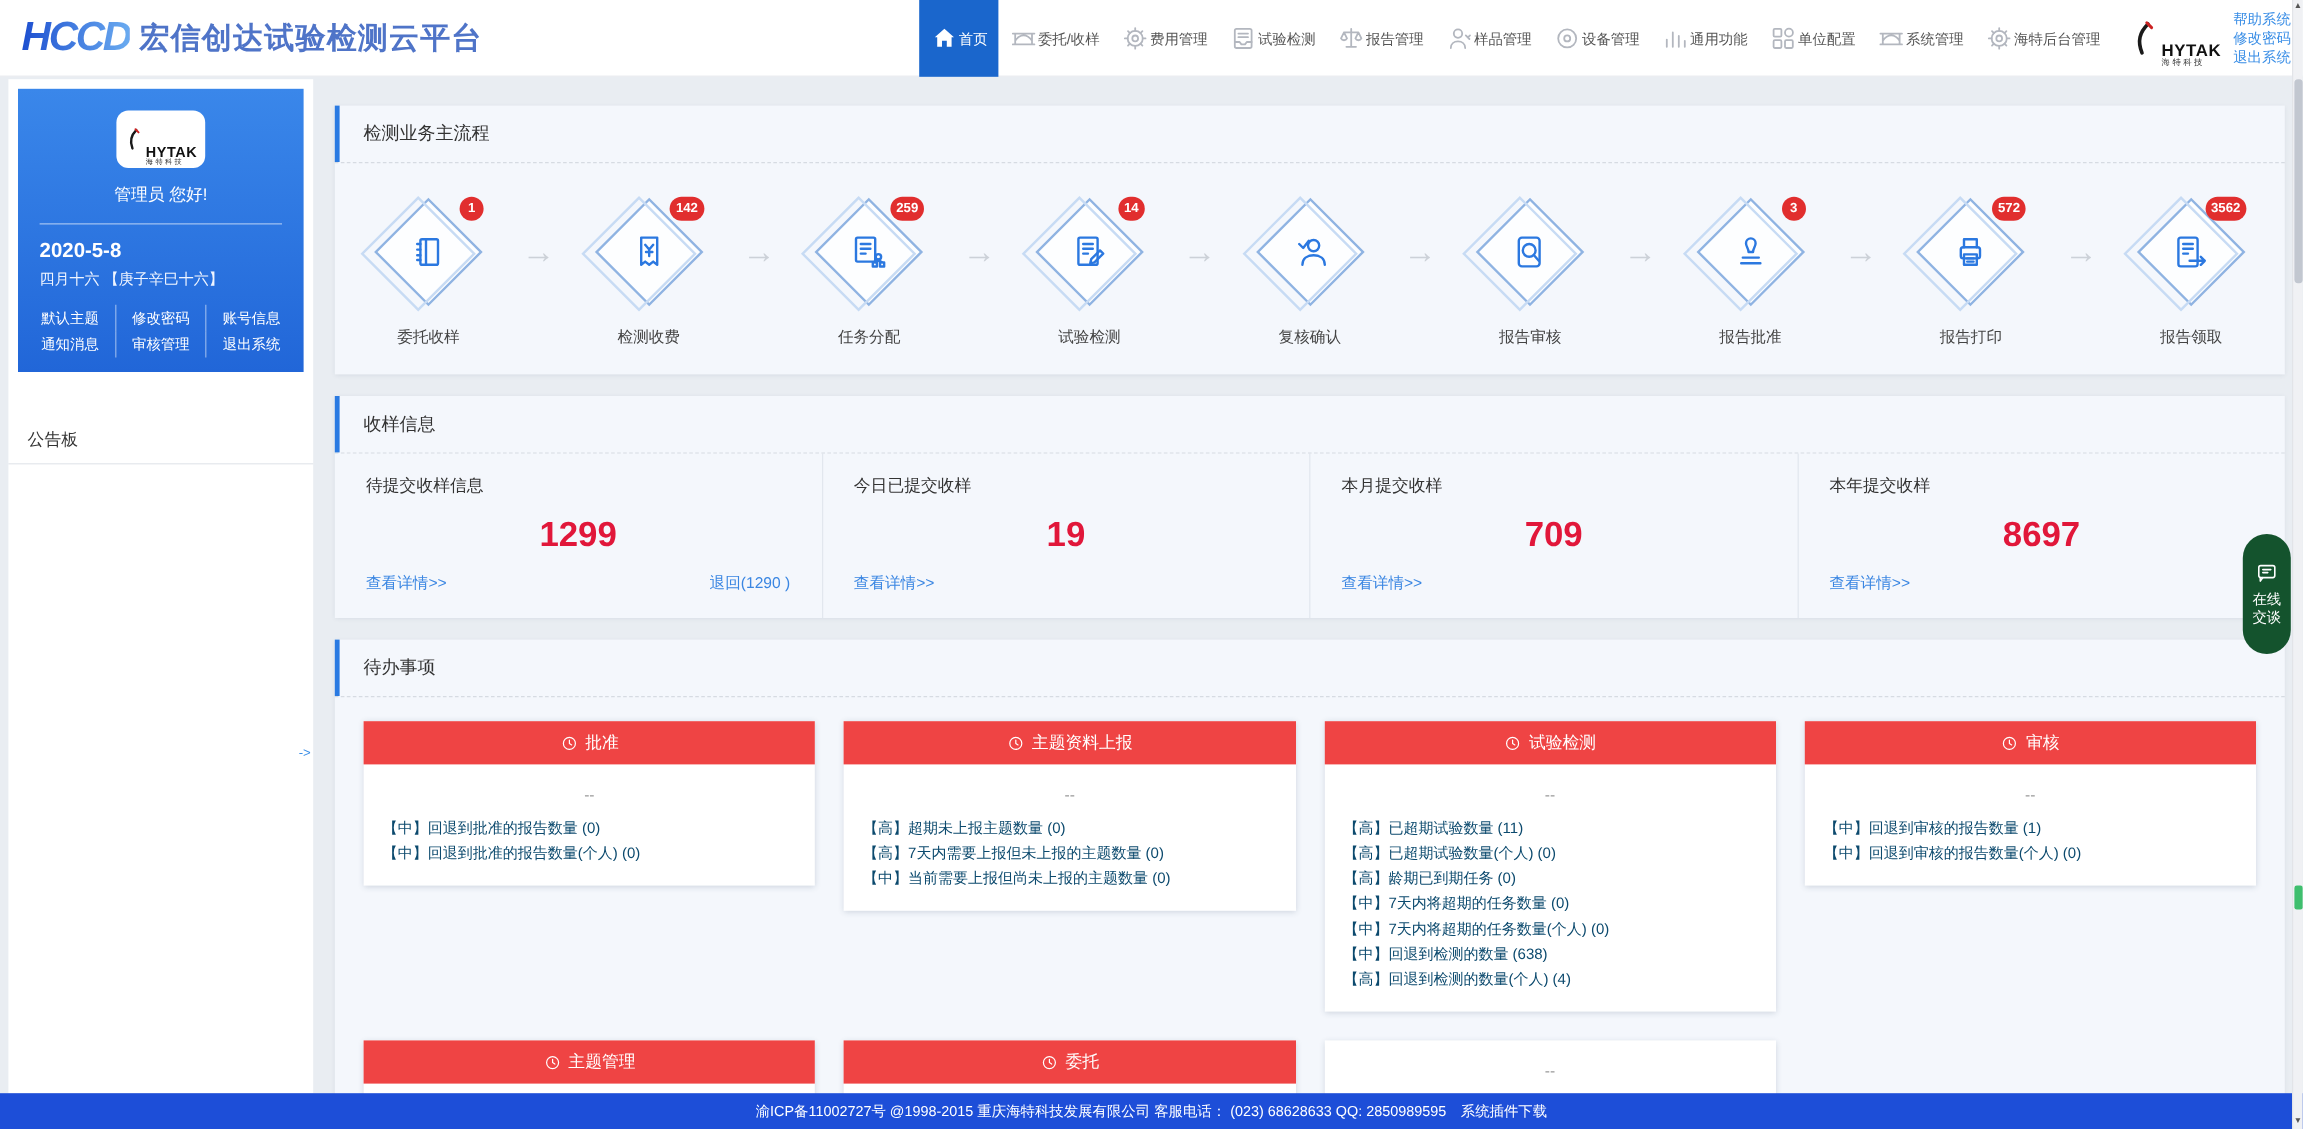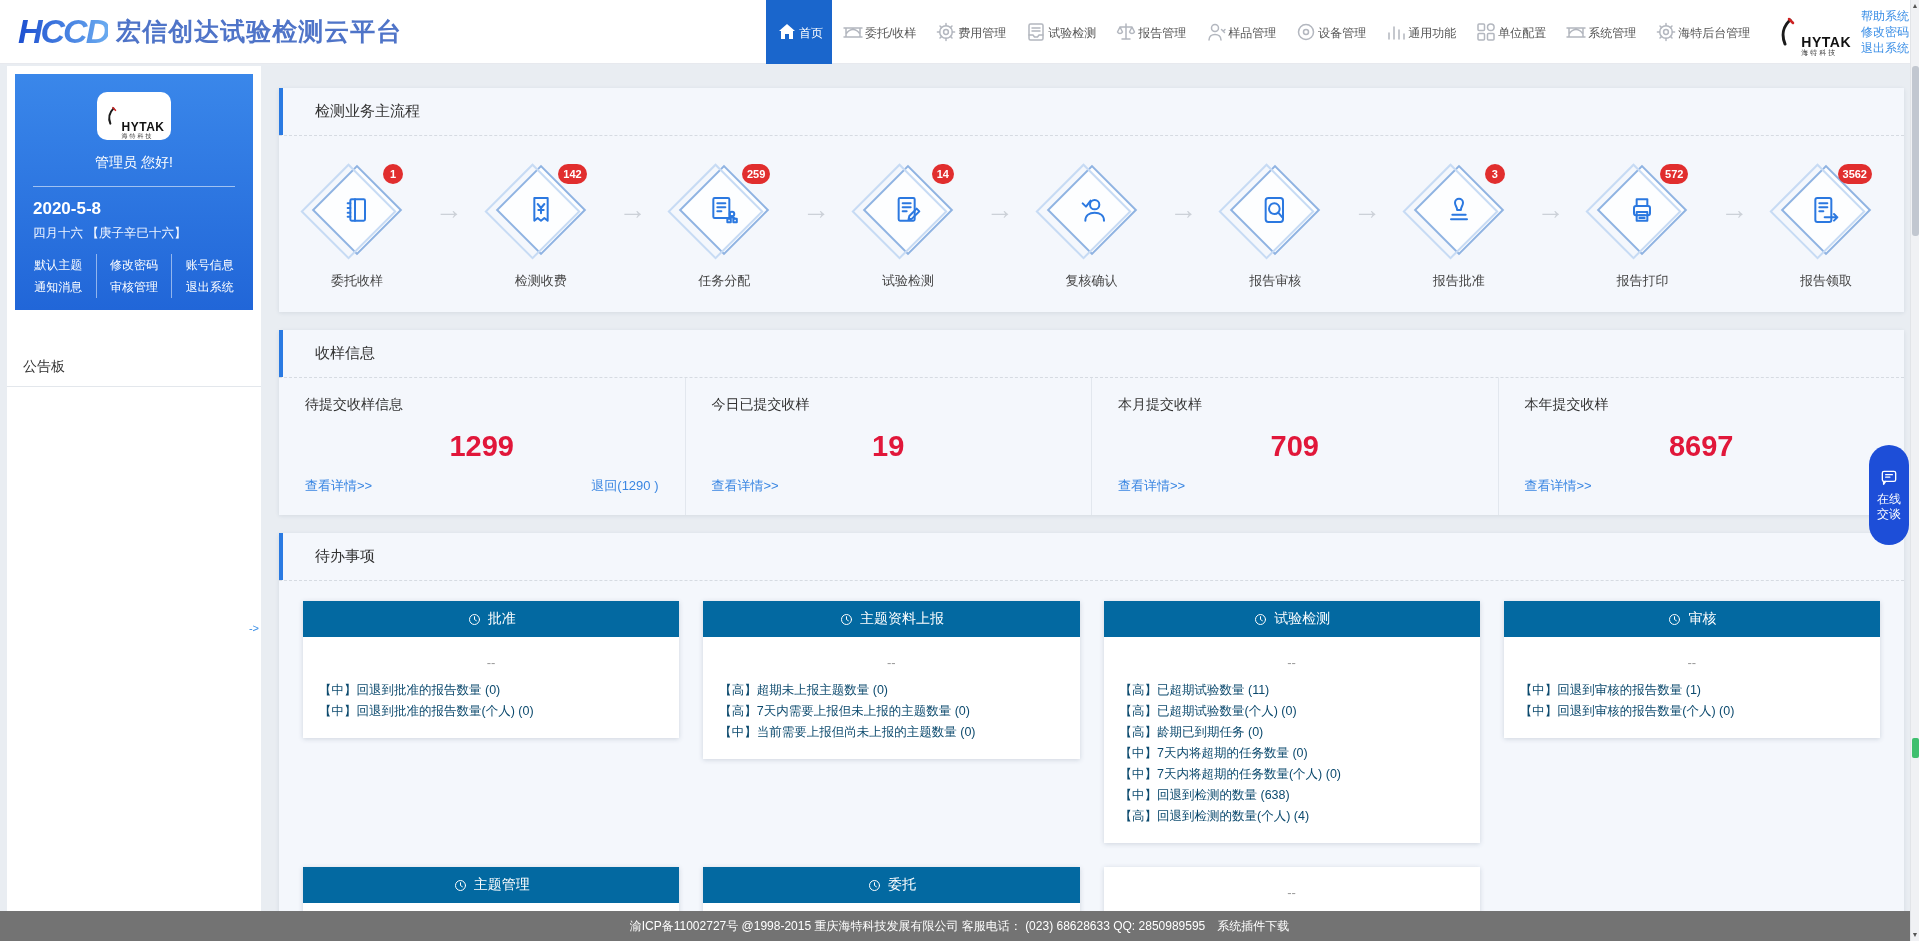--- a/index.html
+++ b/index.html
@@ -39,21 +39,21 @@
   .sb-lunar { color:#f0f5ff; font-size:12.5px; margin:0 18px 12px; }
   .sb-links { display:flex; margin:0 6px; }
   .sb-links span { flex:1; text-align:center; font-size:12px; color:#fff; cursor:pointer; border-right:1px solid rgba(255,255,255,.5); line-height:22px; white-space:nowrap; }
   .sb-links span:last-child { border-right:none; }
   .board-title { font-size:14px; color:#333; padding:40px 16px 10px; border-bottom:1px solid #e3e7ec; }
   .collapse-hint { position:absolute; right:2px; top:556px; font-size:11px; color:#3a8ee6; cursor:pointer; }
 
   
   .main { position:absolute; left:279px; top:88px; width:1625px; }
   .panel { background:#f4f7fc; box-shadow:0 1px 4px rgba(40,60,90,.10); margin-bottom:18px; position:relative; }
-  .panel-head { position:relative; padding:14px 36px; font-size:15px; color:#333; border-bottom:1px dashed #d6dbe2; }
+  .panel-head { position:relative; padding:14px 24px; font-size:15px; color:#333; border-bottom:1px dashed #d6dbe2; }
   .panel-head::before { content:""; position:absolute; left:0; top:0; bottom:0; width:4px; background:#2a7ae2; }
 
   
   .flow-row { display:flex; align-items:flex-start; padding:26px 30px 22px; }
   .flow-node { width:96px; display:flex; flex-direction:column; align-items:center; cursor:pointer; }
   .diamond-wrap { position:relative; width:96px; height:96px; display:flex; align-items:center; justify-content:center; }
   .diamond { position:relative; width:64px; height:64px; transform:rotate(45deg); background:#fdfeff; border:2px solid #8fb3e2; display:flex; align-items:center; justify-content:center; }
   .diamond::before { content:""; position:absolute; left:-9px; top:3px; width:64px; height:64px; border:2px solid #c7dbf4; z-index:-1; }
   .diamond svg { transform:rotate(-45deg); width:32px; height:32px; stroke:#2b78e0; fill:none; stroke-width:1.5; stroke-linecap:round; stroke-linejoin:round; }
   .flow-badge { position:absolute; top:2px; right:2px; min-width:20px; height:20px; padding:0 5px; border-radius:10px; background:#e12e2e; color:#fff; font-size:11px; font-weight:700; display:flex; align-items:center; justify-content:center; z-index:2; }
@@ -66,34 +66,34 @@
   .stat-col { flex:1; padding:18px 26px 20px; }
   .stat-col + .stat-col { border-left:1px solid #e2e7ee; }
   .stat-label { font-size:14px; color:#333; }
   .stat-value { text-align:center; font-size:29px; font-weight:700; color:#e1173a; margin:16px 0 14px; font-family:"Liberation Sans","DejaVu Sans",sans-serif; }
   .stat-links { display:flex; justify-content:space-between; align-items:center; }
   .stat-link { font-size:13px; color:#3a86e2; text-decoration:none; cursor:pointer; }
 
   
   .todo-grid { display:grid; grid-template-columns:repeat(4,1fr); gap:24px; padding:20px 24px 26px; align-items:start; }
   .todo-card { background:#fff; box-shadow:0 1px 5px rgba(40,60,90,.18); }
-  .todo-card-head { height:36px; background:#0369a1; color:#fff; font-size:14px; display:flex; align-items:center; justify-content:center; gap:6px; cursor:pointer; }
+  .todo-card-head { height:36px; background:#ef4444; color:#fff; font-size:14px; display:flex; align-items:center; justify-content:center; gap:6px; cursor:pointer; }
   .todo-card-head svg { width:15px; height:15px; stroke:#fff; fill:none; stroke-width:1.6; stroke-linecap:round; stroke-linejoin:round; }
   .todo-card-body { padding:10px 16px 16px; }
   .todo-dash { text-align:center; color:#999; font-size:13px; margin:8px 0 10px; }
   .todo-line { font-size:12.5px; color:#0c4a6e; line-height:21px; white-space:nowrap; }
 
   
-  .chat-tab { position:absolute; right:10px; top:445px; width:40px; height:100px; background:#1d4ed8; border-radius:20px; z-index:40;
+  .chat-tab { position:absolute; right:10px; top:445px; width:40px; height:100px; background:#14532d; border-radius:20px; z-index:40;
     display:flex; flex-direction:column; align-items:center; justify-content:center; cursor:pointer; color:#fff; }
   .chat-tab svg { width:20px; height:20px; stroke:#fff; fill:none; stroke-width:1.6; stroke-linecap:round; stroke-linejoin:round; margin-bottom:4px; }
   .chat-tab .chat-line { font-size:12px; line-height:15px; }
 
   
-  .footer { position:absolute; left:0; right:0; bottom:0; height:30px; background:#737373; z-index:50; display:flex; align-items:center; justify-content:center; gap:12px; }
+  .footer { position:absolute; left:0; right:0; bottom:0; height:30px; background:#1d4ed8; z-index:50; display:flex; align-items:center; justify-content:center; gap:12px; }
   .footer span { color:#fff; font-size:12px; }
   .footer .footer-link { cursor:pointer; }
 
   
   .scrollbar { position:absolute; right:0; top:0; bottom:0; width:9px; background:#f0f1f4; border-left:1px solid #e2e4e8; z-index:60; }
   .scroll-arrow { position:absolute; left:0; right:0; height:12px; font-size:7px; color:#555; text-align:center; line-height:12px; }
   .scroll-arrow.up { top:0; }
   .scroll-arrow.down { bottom:0; }
   .scroll-thumb { position:absolute; left:1px; width:7px; top:66px; height:170px; background:#c2c7d0; border-radius:3px; }
   .scroll-marker { position:absolute; left:1px; width:7px; top:738px; height:20px; background:#3fbf6e; border-radius:2px; }

